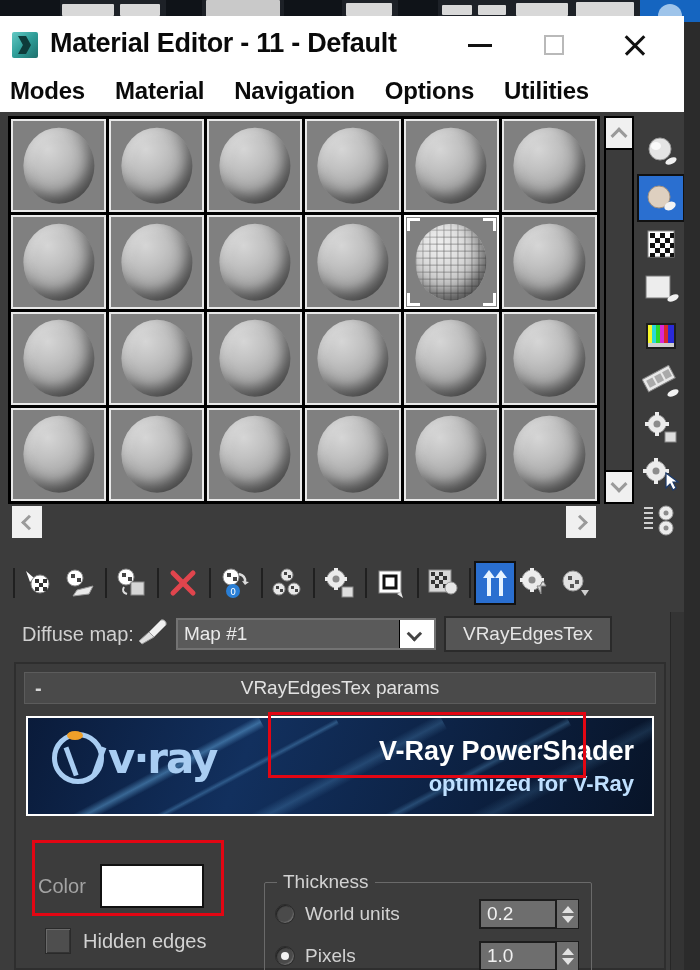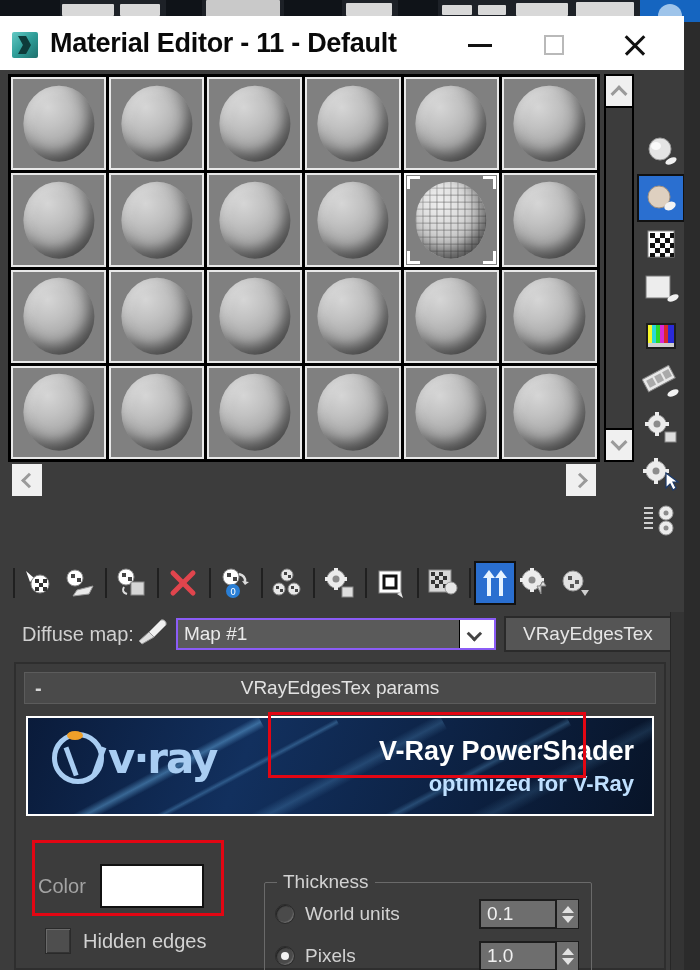--- a/index.html
+++ b/index.html
@@ -164,22 +164,22 @@
   .tsep{ width:2px; height:30px; background:#202020; margin:0 5px; }
 
   
   #diffuse-row{
     position:absolute; left:0; top:596px; width:684px; height:44px;
     display:flex; align-items:center; padding-left:22px;
   }
   #diffuse-label{ font-size:20px; color:#d0d0d0; white-space:nowrap; }
   #eyedropper{ width:42px; height:34px; position:relative; }
   #map-select{
-    position:relative; width:320px; height:32px; background:#ffffff;
-    border:2px solid #8b5cf6; display:flex; align-items:center;
+    position:relative; width:260px; height:32px; background:#ffffff;
+    border:2px solid #737373; display:flex; align-items:center;
   }
   #map-field{
     flex:1; height:100%; background:#5a5a5a; display:flex; align-items:center;
     padding-left:6px; border-right:1px solid #000;
   }
   #map-value{ font-size:19px; color:#eaeaea; }
   #map-arrow{
     width:34px; height:100%; background:#ffffff;
     display:flex; align-items:center; justify-content:center;
   }
@@ -338,20 +338,27 @@
       <div class="g"></div>
     </div>
     <div class="winbtn" id="btn-max">
       <div class="g"></div>
     </div>
     <div class="winbtn" id="btn-close">
       <div class="g"></div>
     </div>
   </div>
 
+  <div id="menubar">
+    <div class="menu-item">Modes</div>
+    <div class="menu-item">Material</div>
+    <div class="menu-item">Navigation</div>
+    <div class="menu-item">Options</div>
+    <div class="menu-item">Utilities</div>
+  </div>
 
   <div id="slot-area">
     <div id="slot-grid">
         <div class="slot">
           <div class="sphere"></div>
         </div>
         <div class="slot">
           <div class="sphere"></div>
         </div>
         <div class="slot">
@@ -795,21 +802,21 @@
     </div>
 
     <div id="thickness-group">
       <span id="thickness-legend">Thickness</span>
 
       <div class="tk-row" id="tk-row-world">
         <div class="radio"></div>
         <span class="tk-label">World units</span>
         <div class="spin-wrap">
           <div class="spin-field">
-            <span class="spin-val">0.1</span>
+            <span class="spin-val">0.2</span>
           </div>
           <div class="spinner">
             <div class="sp-up"></div>
             <div class="sp-dn"></div>
           </div>
         </div>
       </div>
 
       <div class="tk-row" id="tk-row-pixels">
         <div class="radio on"></div>

